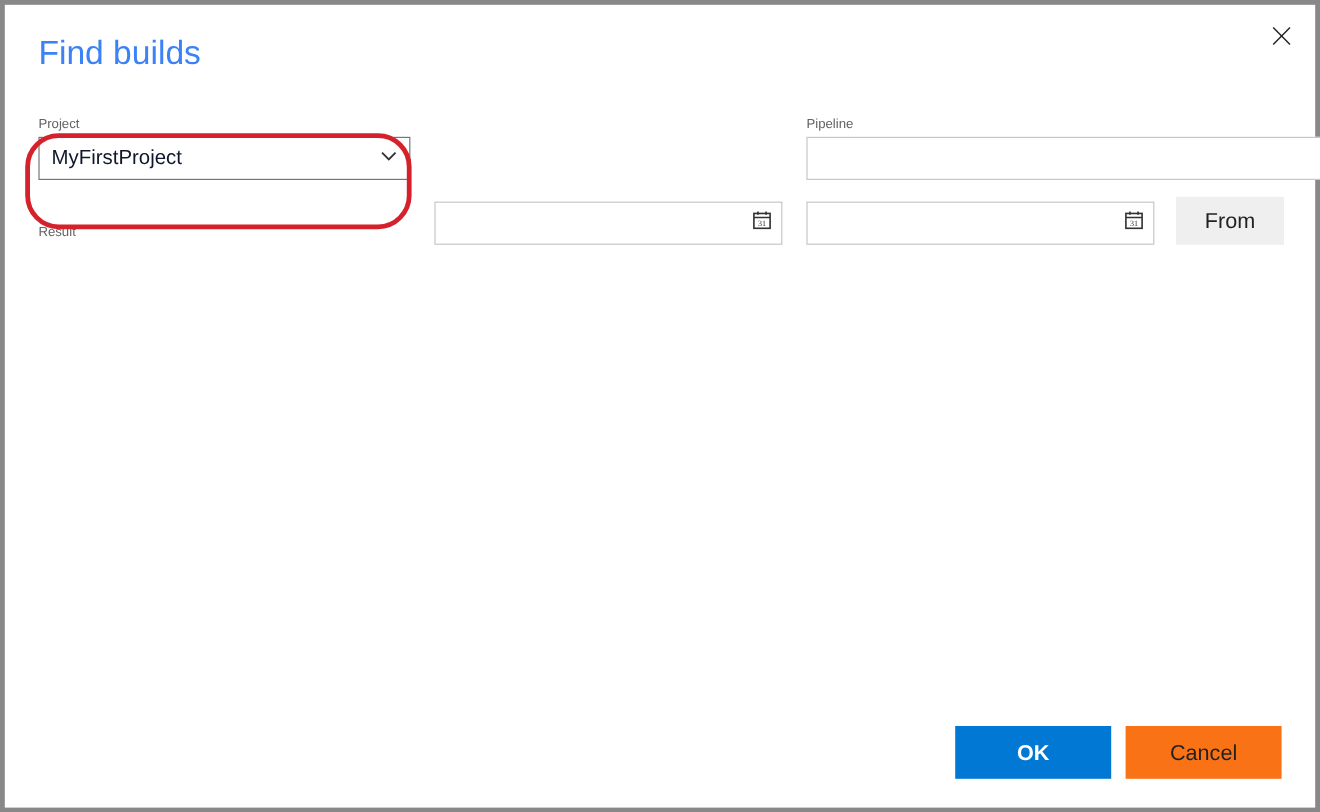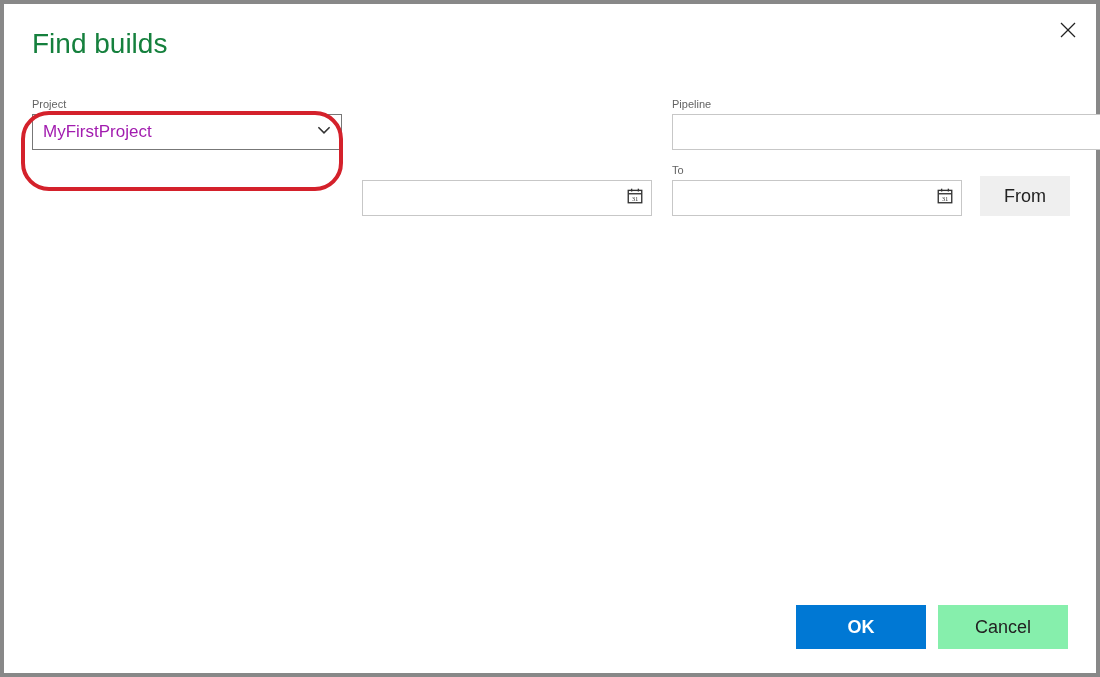--- a/index.html
+++ b/index.html
@@ -26,21 +26,21 @@
       display: flex;
       align-items: center;
       justify-content: center;
       cursor: pointer;
       color: #222;
     }
     .close-icon svg { width: 16px; height: 16px; }
     .dialog-title {
       font-size: 28px;
       font-weight: 400;
-      color: #15803d;
+      color: #3b82f6;
       margin-top: 8px;
       margin-bottom: 38px;
     }
     .form-grid {
       display: grid;
       grid-template-columns: 310px 290px 400px 90px;
       column-gap: 20px;
       row-gap: 14px;
       align-items: end;
     }
@@ -51,21 +51,21 @@
       margin-bottom: 4px;
     }
     .dropdown {
       position: relative;
       border: 1px solid #999;
       height: 36px;
       display: flex;
       align-items: center;
       padding: 0 36px 0 10px;
       font-size: 17px;
-      color: #a21caf;
+      color: #0f172a;
       background: #fff;
       cursor: pointer;
     }
     .dropdown .chevron {
       position: absolute;
       right: 8px;
       top: 50%;
       transform: translateY(-50%);
       color: #333;
     }
@@ -117,21 +117,21 @@
       font-size: 18px;
       cursor: pointer;
     }
     .btn-primary {
       background: #0078d4;
       color: #fff;
       font-weight: 600;
       text-align: center;
     }
     .btn-secondary {
-      background: #86efac;
+      background: #f97316;
       color: #222;
     }
     .col3 { grid-column: 3 / span 2; display: grid; grid-template-columns: 290px 90px; column-gap: 18px; align-items: end;}
     .pipeline-field { grid-column: 3 / 5; }
     input { outline: none; font-family: inherit; }
   </style>
 </head>
 <body>
 
 <div class="dialog">
@@ -162,40 +162,40 @@
 
     <div class="field pipeline-field">
       <div class="field-label">Pipeline</div>
       <div class="pipeline-wrap">
         <input class="text-input" style="width: 100%; padding-right: 34px;" value="">
         
       </div>
     </div>
 
     <div class="field">
+      <div class="field-label">Result</div>
     </div>
 
     <div class="field">
       <div class="date-wrap">
         <input class="text-input" style="width: 100%; padding-right: 34px;" value="">
         <span class="calendar-icon">
           <svg width="18" height="18" viewBox="0 0 16 16" fill="none" stroke="currentColor" stroke-width="1.2">
             <rect x="2" y="3" width="12" height="11"></rect>
             <line x1="2" y1="6" x2="14" y2="6"></line>
             <line x1="5" y1="1.5" x2="5" y2="4"></line>
             <line x1="11" y1="1.5" x2="11" y2="4"></line>
             <text x="8" y="12.5" font-size="6" text-anchor="middle" fill="currentColor" stroke="none" font-family="Segoe UI">31</text>
           </svg>
         </span>
       </div>
     </div>
 
     <div class="col3">
       <div class="field">
-        <div class="field-label">To</div>
         <div class="date-wrap">
           <input class="text-input" style="width: 100%; padding-right: 34px;" value="">
           <span class="calendar-icon">
             <svg width="18" height="18" viewBox="0 0 16 16" fill="none" stroke="currentColor" stroke-width="1.2">
               <rect x="2" y="3" width="12" height="11"></rect>
               <line x1="2" y1="6" x2="14" y2="6"></line>
               <line x1="5" y1="1.5" x2="5" y2="4"></line>
               <line x1="11" y1="1.5" x2="11" y2="4"></line>
               <text x="8" y="12.5" font-size="6" text-anchor="middle" fill="currentColor" stroke="none" font-family="Segoe UI">31</text>
             </svg>

